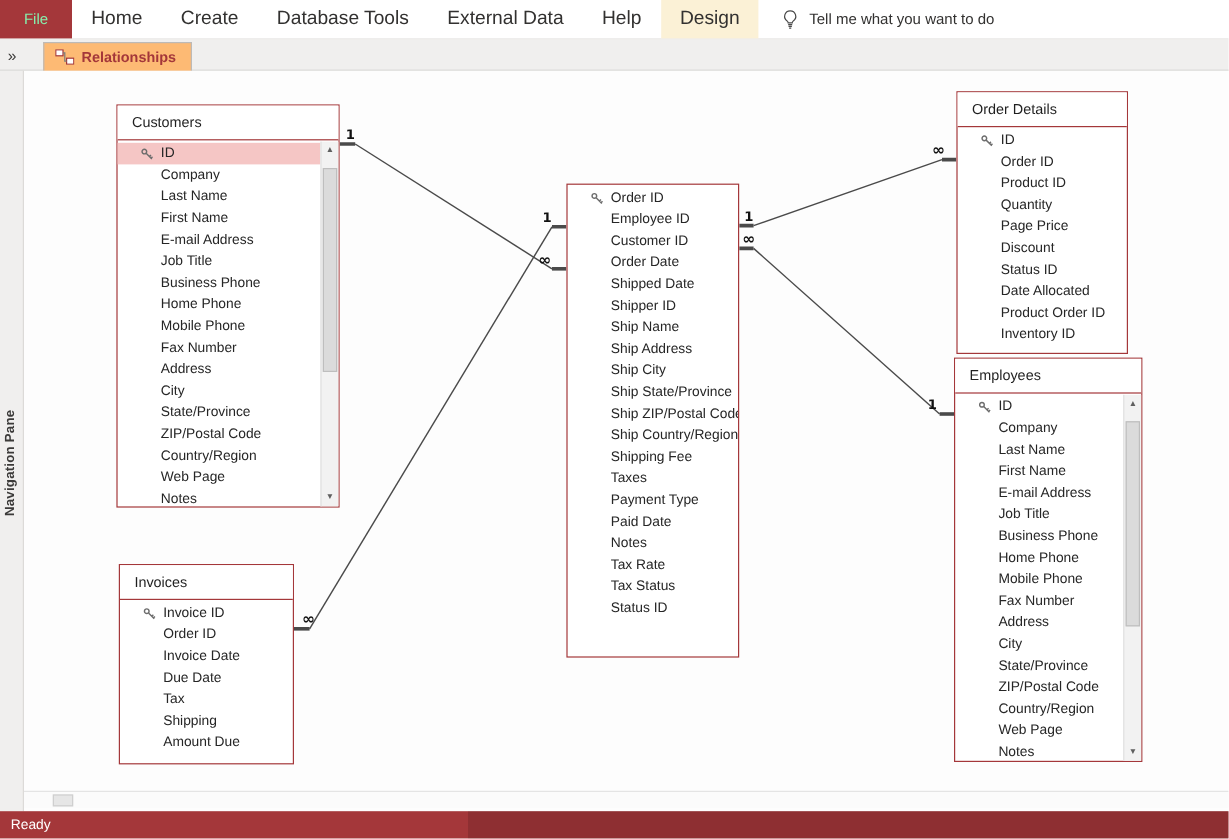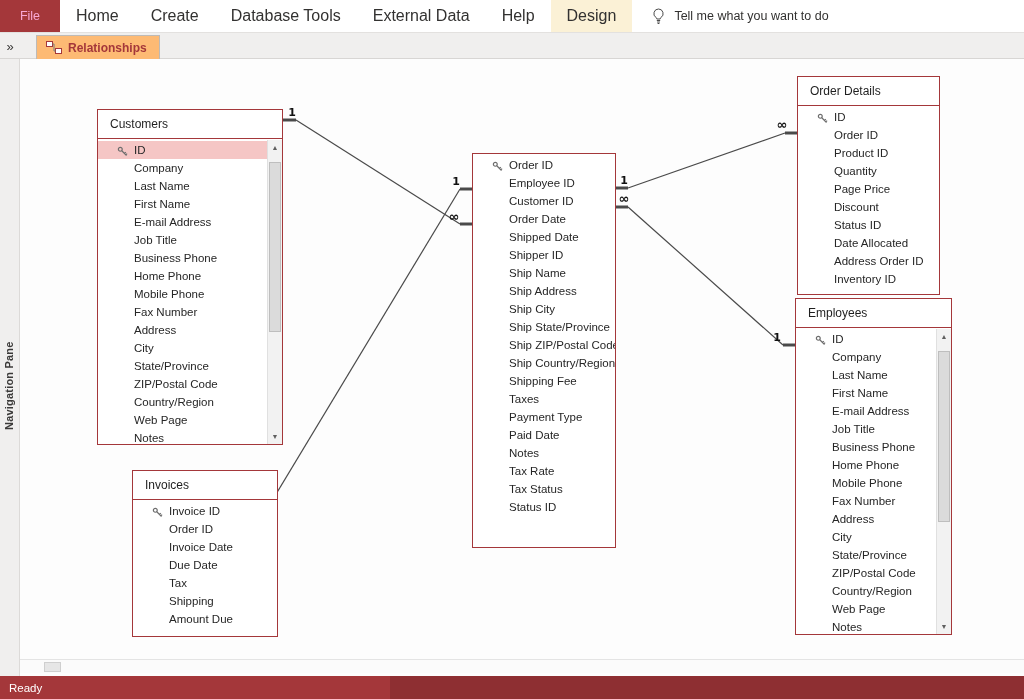--- a/index.html
+++ b/index.html
@@ -3,21 +3,21 @@
 <meta charset="utf-8">
 <style>
   * { margin:0; padding:0; box-sizing:border-box; }
   html,body { width:1024px; height:699px; overflow:hidden; background:#fff;
     font-family:"Liberation Sans","DejaVu Sans",sans-serif; }
   .app { position:relative; width:1024px; height:699px; background:#fff; overflow:hidden; }
 
   
   .ribbon { position:absolute; top:0; left:0; width:100%; height:33px; background:#fff;
     display:flex; align-items:stretch; border-bottom:1px solid #E3E1DF; }
-  .file-btn { width:60px; background:var(--accent); color:#f9a8d4; display:flex; align-items:center;
+  .file-btn { width:60px; background:var(--accent); color:#86efac; display:flex; align-items:center;
     justify-content:center; font-size:12.5px; cursor:pointer; }
   .ribbon-tabs { display:flex; align-items:stretch; }
   .rtab { display:flex; align-items:center; padding:0 16px; font-size:16px; color:#323130; cursor:pointer; }
   .rtab.active { background:var(--design-bg); }
   .tellme { display:flex; align-items:center; gap:9px; padding:0 14px; font-size:12.5px; color:#323130; margin-left:6px; }
 
   
   .tabstrip { position:absolute; top:33px; left:0; width:100%; height:26px; background:#F0EFEE;
     border-bottom:1px solid #D8D6D4; display:flex; align-items:flex-end; }
   .nav-toggle { position:absolute; left:0; top:0; width:20px; height:26px; display:flex; align-items:center;
@@ -131,21 +131,21 @@
           <text x="762" y="70" text-anchor="middle" class="rlabel" font-size="13">∞</text>
         </g>
         <g>
           <line x1="596" y1="148" x2="608" y2="148" stroke="#4a4a4a" stroke-width="3"></line>
           <line x1="608" y1="148" x2="763" y2="286" stroke="#4a4a4a" stroke-width="1.2"></line>
           <line x1="763" y1="286" x2="775" y2="286" stroke="#4a4a4a" stroke-width="3"></line>
           <text x="604" y="144" text-anchor="middle" class="rlabel" font-size="13">∞</text>
           <text x="757" y="282" text-anchor="middle" class="rlabel" font-size="11">1</text>
         </g>
       </svg>
-    <div class="twin" style="left: 77px; top: 28px; width: 186px; height: 336px; margin-top: 22px;">
+    <div class="twin" style="left: 77px; top: 28px; width: 186px; height: 336px;">
         <div class="ttitle">Customers</div>
         <div class="tbody withsb">
           <div class="trow sel"><span class="keyicon"><svg viewBox="0 0 12 12" width="11" height="11" aria-hidden="true">
                 <circle cx="3.6" cy="3.6" r="2.1" fill="none" stroke="#6d6d6d" stroke-width="1.3"></circle>
                 <path d="M5.2 5.2 L10.4 10.4 M8.2 8.2 l1.4 -1.4 M9.7 9.7 l1.3 -1.3" stroke="#6d6d6d" stroke-width="1.3" fill="none"></path>
               </svg></span><span>ID</span></div>
           <div class="trow"><span>Company</span></div>
           <div class="trow"><span>Last Name</span></div>
           <div class="trow"><span>First Name</span></div>
           <div class="trow"><span>E-mail Address</span></div>
@@ -163,21 +163,21 @@
           <div class="trow"><span>Notes</span></div>
         </div>
         <div class="vscroll">
           <div class="sarr">▲</div>
           <div class="strack">
             <div class="sthumb"></div>
           </div>
           <div class="sarr">▼</div>
         </div>
       </div>
-      <div class="twin" style="left: 79px; top: 411px; width: 146px; height: 167px; margin-left: 33px;">
+      <div class="twin" style="left: 79px; top: 411px; width: 146px; height: 167px;">
         <div class="ttitle">Invoices</div>
         <div class="tbody">
           <div class="trow"><span class="keyicon"><svg viewBox="0 0 12 12" width="11" height="11" aria-hidden="true">
                 <circle cx="3.6" cy="3.6" r="2.1" fill="none" stroke="#6d6d6d" stroke-width="1.3"></circle>
                 <path d="M5.2 5.2 L10.4 10.4 M8.2 8.2 l1.4 -1.4 M9.7 9.7 l1.3 -1.3" stroke="#6d6d6d" stroke-width="1.3" fill="none"></path>
               </svg></span><span>Invoice ID</span></div>
           <div class="trow"><span>Order ID</span></div>
           <div class="trow"><span>Invoice Date</span></div>
           <div class="trow"><span>Due Date</span></div>
           <div class="trow"><span>Tax</span></div>
@@ -219,21 +219,21 @@
                 <circle cx="3.6" cy="3.6" r="2.1" fill="none" stroke="#6d6d6d" stroke-width="1.3"></circle>
                 <path d="M5.2 5.2 L10.4 10.4 M8.2 8.2 l1.4 -1.4 M9.7 9.7 l1.3 -1.3" stroke="#6d6d6d" stroke-width="1.3" fill="none"></path>
               </svg></span><span>ID</span></div>
           <div class="trow"><span>Order ID</span></div>
           <div class="trow"><span>Product ID</span></div>
           <div class="trow"><span>Quantity</span></div>
           <div class="trow"><span>Page Price</span></div>
           <div class="trow"><span>Discount</span></div>
           <div class="trow"><span>Status ID</span></div>
           <div class="trow"><span>Date Allocated</span></div>
-          <div class="trow"><span>Address Order ID</span></div>
+          <div class="trow"><span>Product Order ID</span></div>
           <div class="trow"><span>Inventory ID</span></div>
         </div>
       </div>
       <div class="twin" style="left: 775px; top: 239px; width: 157px; height: 337px;">
         <div class="ttitle">Employees</div>
         <div class="tbody withsb">
           <div class="trow"><span class="keyicon"><svg viewBox="0 0 12 12" width="11" height="11" aria-hidden="true">
                 <circle cx="3.6" cy="3.6" r="2.1" fill="none" stroke="#6d6d6d" stroke-width="1.3"></circle>
                 <path d="M5.2 5.2 L10.4 10.4 M8.2 8.2 l1.4 -1.4 M9.7 9.7 l1.3 -1.3" stroke="#6d6d6d" stroke-width="1.3" fill="none"></path>
               </svg></span><span>ID</span></div>

